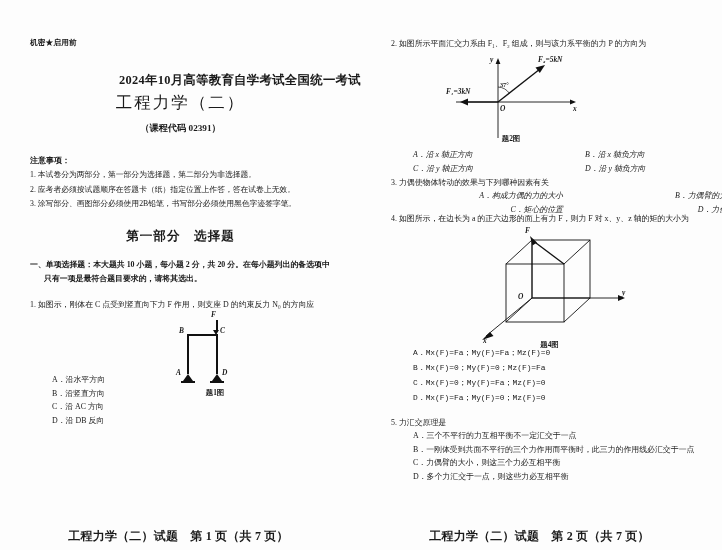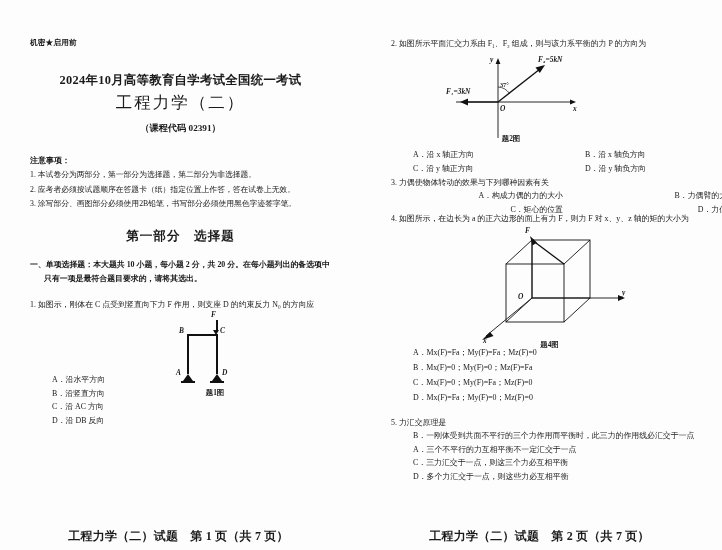--- a/index.html
+++ b/index.html
@@ -10,39 +10,39 @@
     color:#1a1a1a;
     overflow:hidden;
     position:relative;
   }
   .page{position:absolute;top:0;height:550px;width:361px;}
   .page-left{left:0;}
   .page-right{left:361px;}
   .inner{position:relative;width:100%;height:100%;}
   .secret{position:absolute;left:30px;top:38px;font-size:7.6px;font-weight:bold;letter-spacing:.2px;}
 
-  .exam-title{position:absolute;left:0;right:0;top:72px;text-align:center;font-size:12.4px;font-weight:bold;letter-spacing:.3px;}
+  .exam-title{position:absolute;left:0;right:0;top:72px;text-align:right;font-size:12.4px;font-weight:bold;letter-spacing:.3px;}
   .course-title{position:absolute;left:0;right:0;top:92px;text-align:center;font-size:16.5px;font-weight:normal;letter-spacing:2px;}
   .course-code{position:absolute;left:0;right:0;top:122px;text-align:center;font-size:9.2px;font-weight:bold;}
 
   .notice-head{position:absolute;left:30px;top:155px;font-size:8px;font-weight:bold;}
   .notice-list{position:absolute;left:30px;top:168px;width:305px;}
   .notice-item{font-size:7.8px;line-height:13.2px;text-indent:0;padding-left:0;margin-bottom:1.5px;}
 
   .part-title{position:absolute;left:0;right:0;top:228px;text-align:center;font-size:12.6px;font-weight:bold;letter-spacing:1px;font-family:Liberation Mono, monospace;}
 
   .sec-intro{position:absolute;left:30px;top:258px;width:302px;font-size:7.9px;line-height:13.5px;font-weight:bold;}
   .sec-intro .l2{padding-left:14px;font-weight:bold;}
 
   .q{position:absolute;font-size:7.9px;line-height:13.4px;}
   .q .stem{display:block;}
   .opts{margin-top:2px;}
   .opt{padding-left:22px;font-size:7.9px;line-height:13.6px;}
   .opt-row{display:flex;}
-  .opt-row .opt{flex:0 0 150px;padding-left:22px;}
+  .opt-row .opt{flex:0 0 150px;padding-left:22px;font-style:italic;}
 
   
   .fig1{position:absolute;left:170px;top:312px;width:90px;height:82px;}
   .fig-cap{position:absolute;width:100%;text-align:center;font-size:7.4px;font-weight:bold;}
 
   .beam{position:absolute;background:#111;}
   .lbl{position:absolute;font-size:7.4px;font-style:italic;font-weight:bold;}
   .arrowline{position:absolute;background:#111;width:1.5px;}
   .pin{position:absolute;width:0;height:0;border-left:5px solid transparent;border-right:5px solid transparent;border-bottom:7px solid #111;}
   .hatch{position:absolute;height:2px;background:#111;}
@@ -205,32 +205,32 @@
         <line x1="62" y1="70" x2="16" y2="108" stroke="#111" stroke-width="0.9"></line>
         <polygon points="12,112 20,104 23.5,108" fill="#111"></polygon>
       </svg>
       <div class="lbl" style="left:55px;top:-2px;font-style:italic;">F</div>
       <div class="lbl" style="left:152px;top:60px;font-style:italic;">y</div>
       <div class="lbl" style="left:13px;top:108px;font-style:italic;">x</div>
       <div class="lbl" style="left:48px;top:64px;font-style:italic;">O</div>
       <div class="fig-cap" style="top:112px;left:-8px;">题4图</div>
     </div>
 
-    <div style="position:absolute;left:52px;top:345px;width:300px;">
+    <div style="position:absolute;left:52px;top:345px;width:300px;font-family:Liberation Mono, monospace;">
       <div class="opt" style="padding-left:0;line-height:15px;">A．Mx(F)=Fa；My(F)=Fa；Mz(F)=0</div>
       <div class="opt" style="padding-left:0;line-height:15px;">B．Mx(F)=0；My(F)=0；Mz(F)=Fa</div>
       <div class="opt" style="padding-left:0;line-height:15px;">C．Mx(F)=0；My(F)=Fa；Mz(F)=0</div>
       <div class="opt" style="padding-left:0;line-height:15px;">D．Mx(F)=Fa；My(F)=0；Mz(F)=0</div>
     </div>
 
     <div class="q" style="left:30px;top:416px;width:322px;">
       <span class="stem"><span>5.</span> <span>力汇交原理是</span></span>
     </div>
     <div style="position:absolute;left:52px;top:429px;width:305px;">
+      <div class="opt" style="padding-left:0;">A．三个不平行的力互相平衡不一定汇交于一点</div>
       <div class="opt" style="padding-left:0;">B．一刚体受到共面不平行的三个力作用而平衡时，此三力的作用线必汇交于一点</div>
-      <div class="opt" style="padding-left:0;">A．三个不平行的力互相平衡不一定汇交于一点</div>
-      <div class="opt" style="padding-left:0;">C．三力汇交于一点，则这三个力必互相平衡</div>
+      <div class="opt" style="padding-left:0;">C．力偶臂的大小，则这三个力必互相平衡</div>
       <div class="opt" style="padding-left:0;">D．多个力汇交于一点，则这些力必互相平衡</div>
     </div>
 
     <div class="footer">工程力学（二）试题　第 2 页（共 7 页）</div>
   </div>
 </div>
 
 </body></html>

